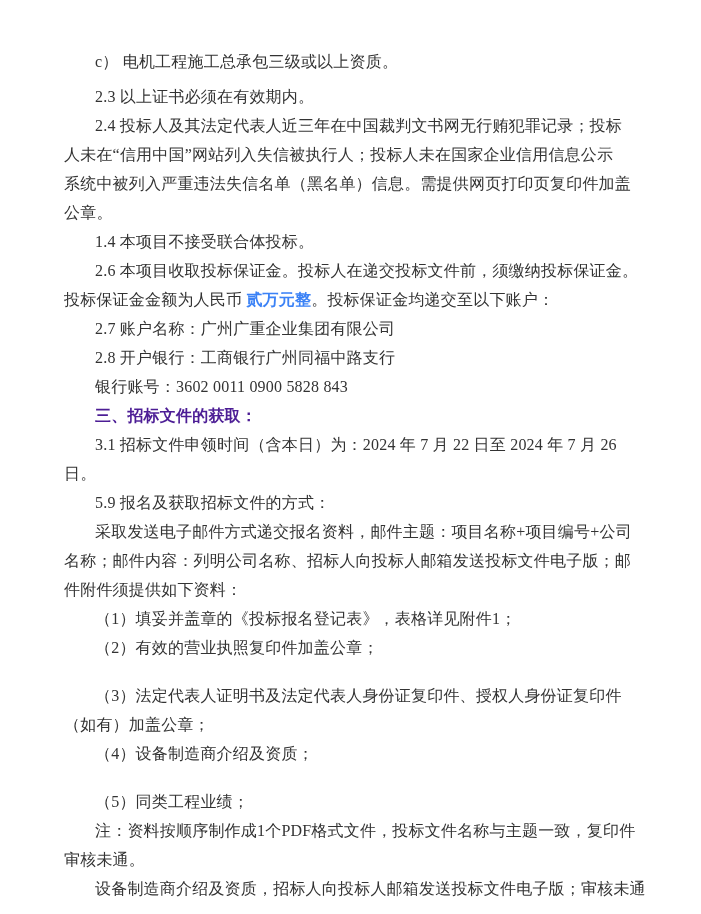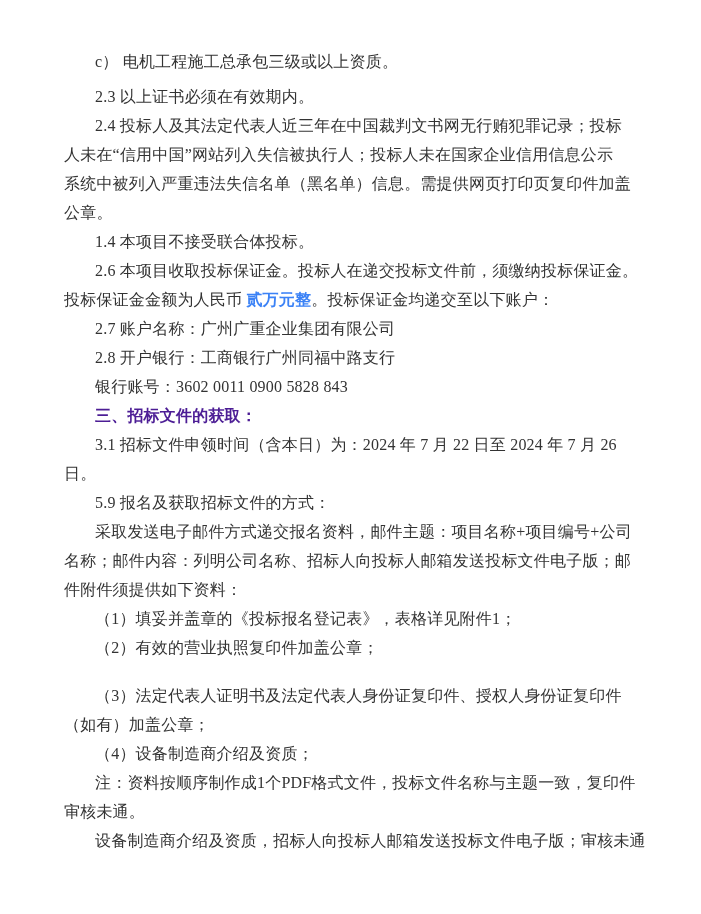--- a/index.html
+++ b/index.html
@@ -65,16 +65,17 @@
   <div class="line">日。</div>
   <div class="line indent">5.9 报名及获取招标文件的方式：</div>
   <div class="line indent">采取发送电子邮件方式递交报名资料，邮件主题：项目名称+项目编号+公司</div>
   <div class="line">名称；邮件内容：列明公司名称、招标人向投标人邮箱发送投标文件电子版；邮</div>
   <div class="line">件附件须提供如下资料：</div>
   <div class="line indent">（1）填妥并盖章的《投标报名登记表》，表格详见附件1；</div>
   <div class="line indent">（2）有效的营业执照复印件加盖公章；</div>
   <div class="line indent gap-xs3">（3）法定代表人证明书及法定代表人身份证复印件、授权人身份证复印件</div>
   <div class="line">（如有）加盖公章；</div>
   <div class="line indent gap-xs4">（4）设备制造商介绍及资质；</div>
+  <div class="line indent gap-xs3">（5）同类工程业绩；</div>
   <div class="line indent">注：资料按顺序制作成1个PDF格式文件，投标文件名称与主题一致，复印件</div>
   <div class="line">审核未通。</div>
   <div class="line indent">设备制造商介绍及资质，招标人向投标人邮箱发送投标文件电子版；审核未通</div>
 </div>
 
 </body></html>

